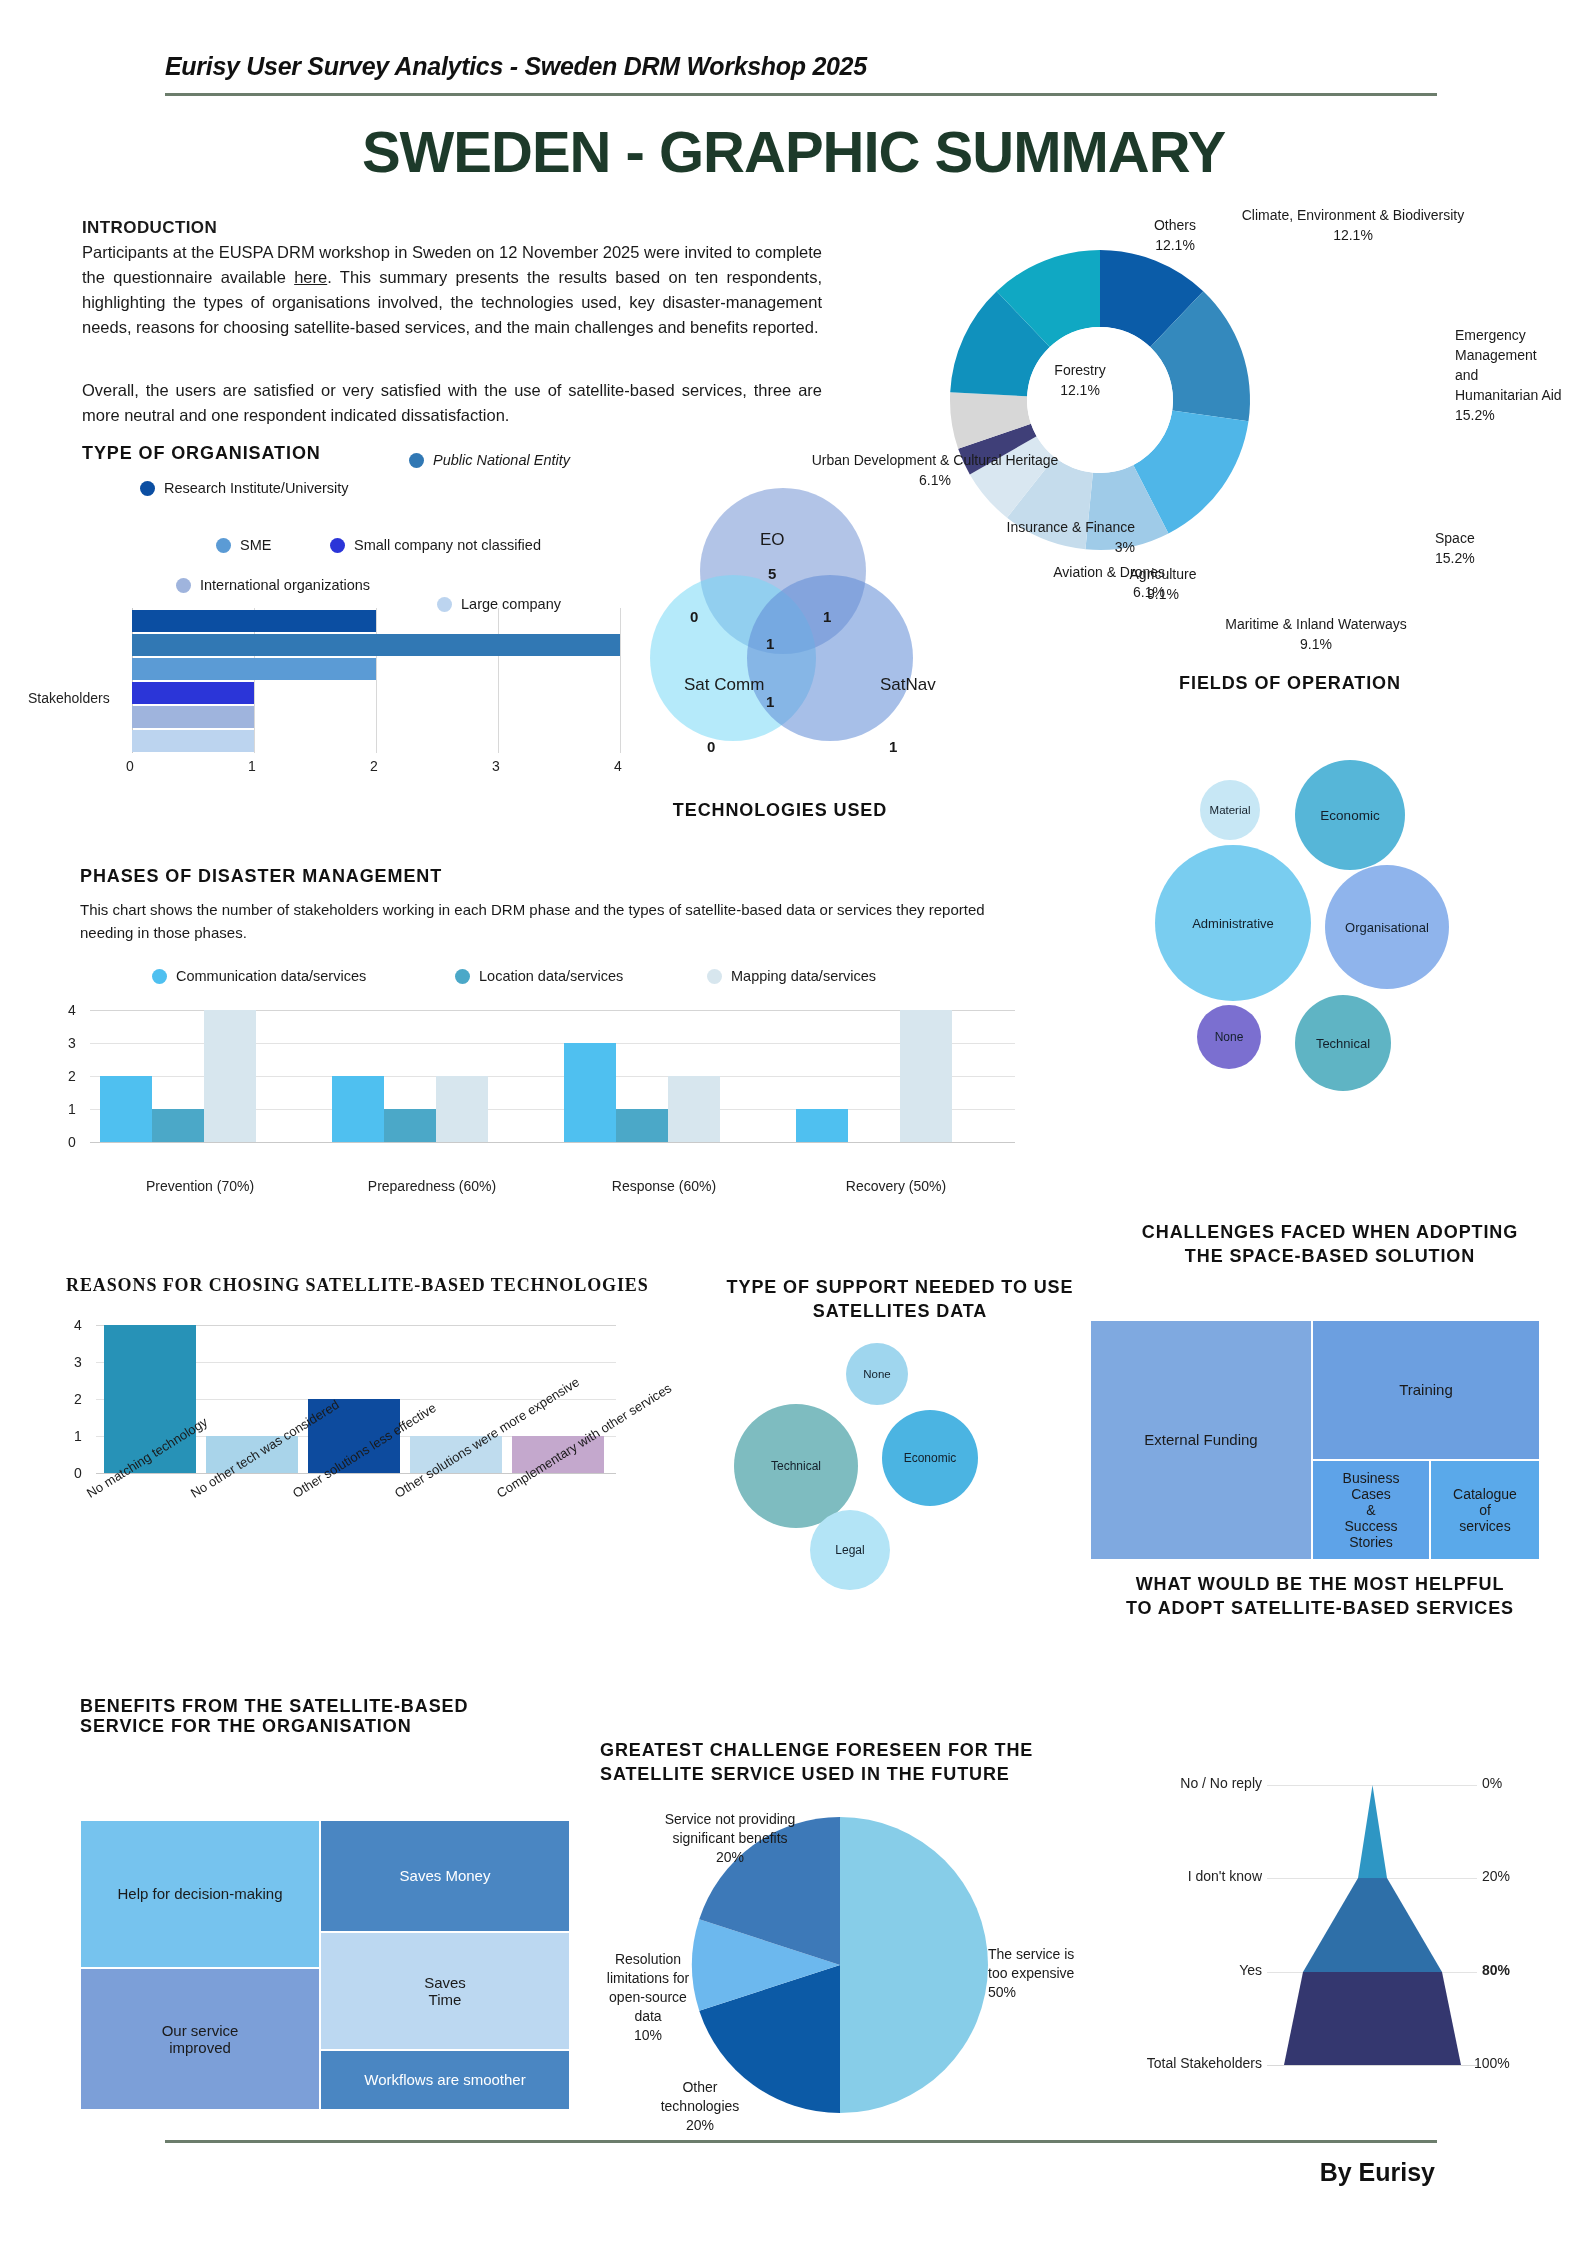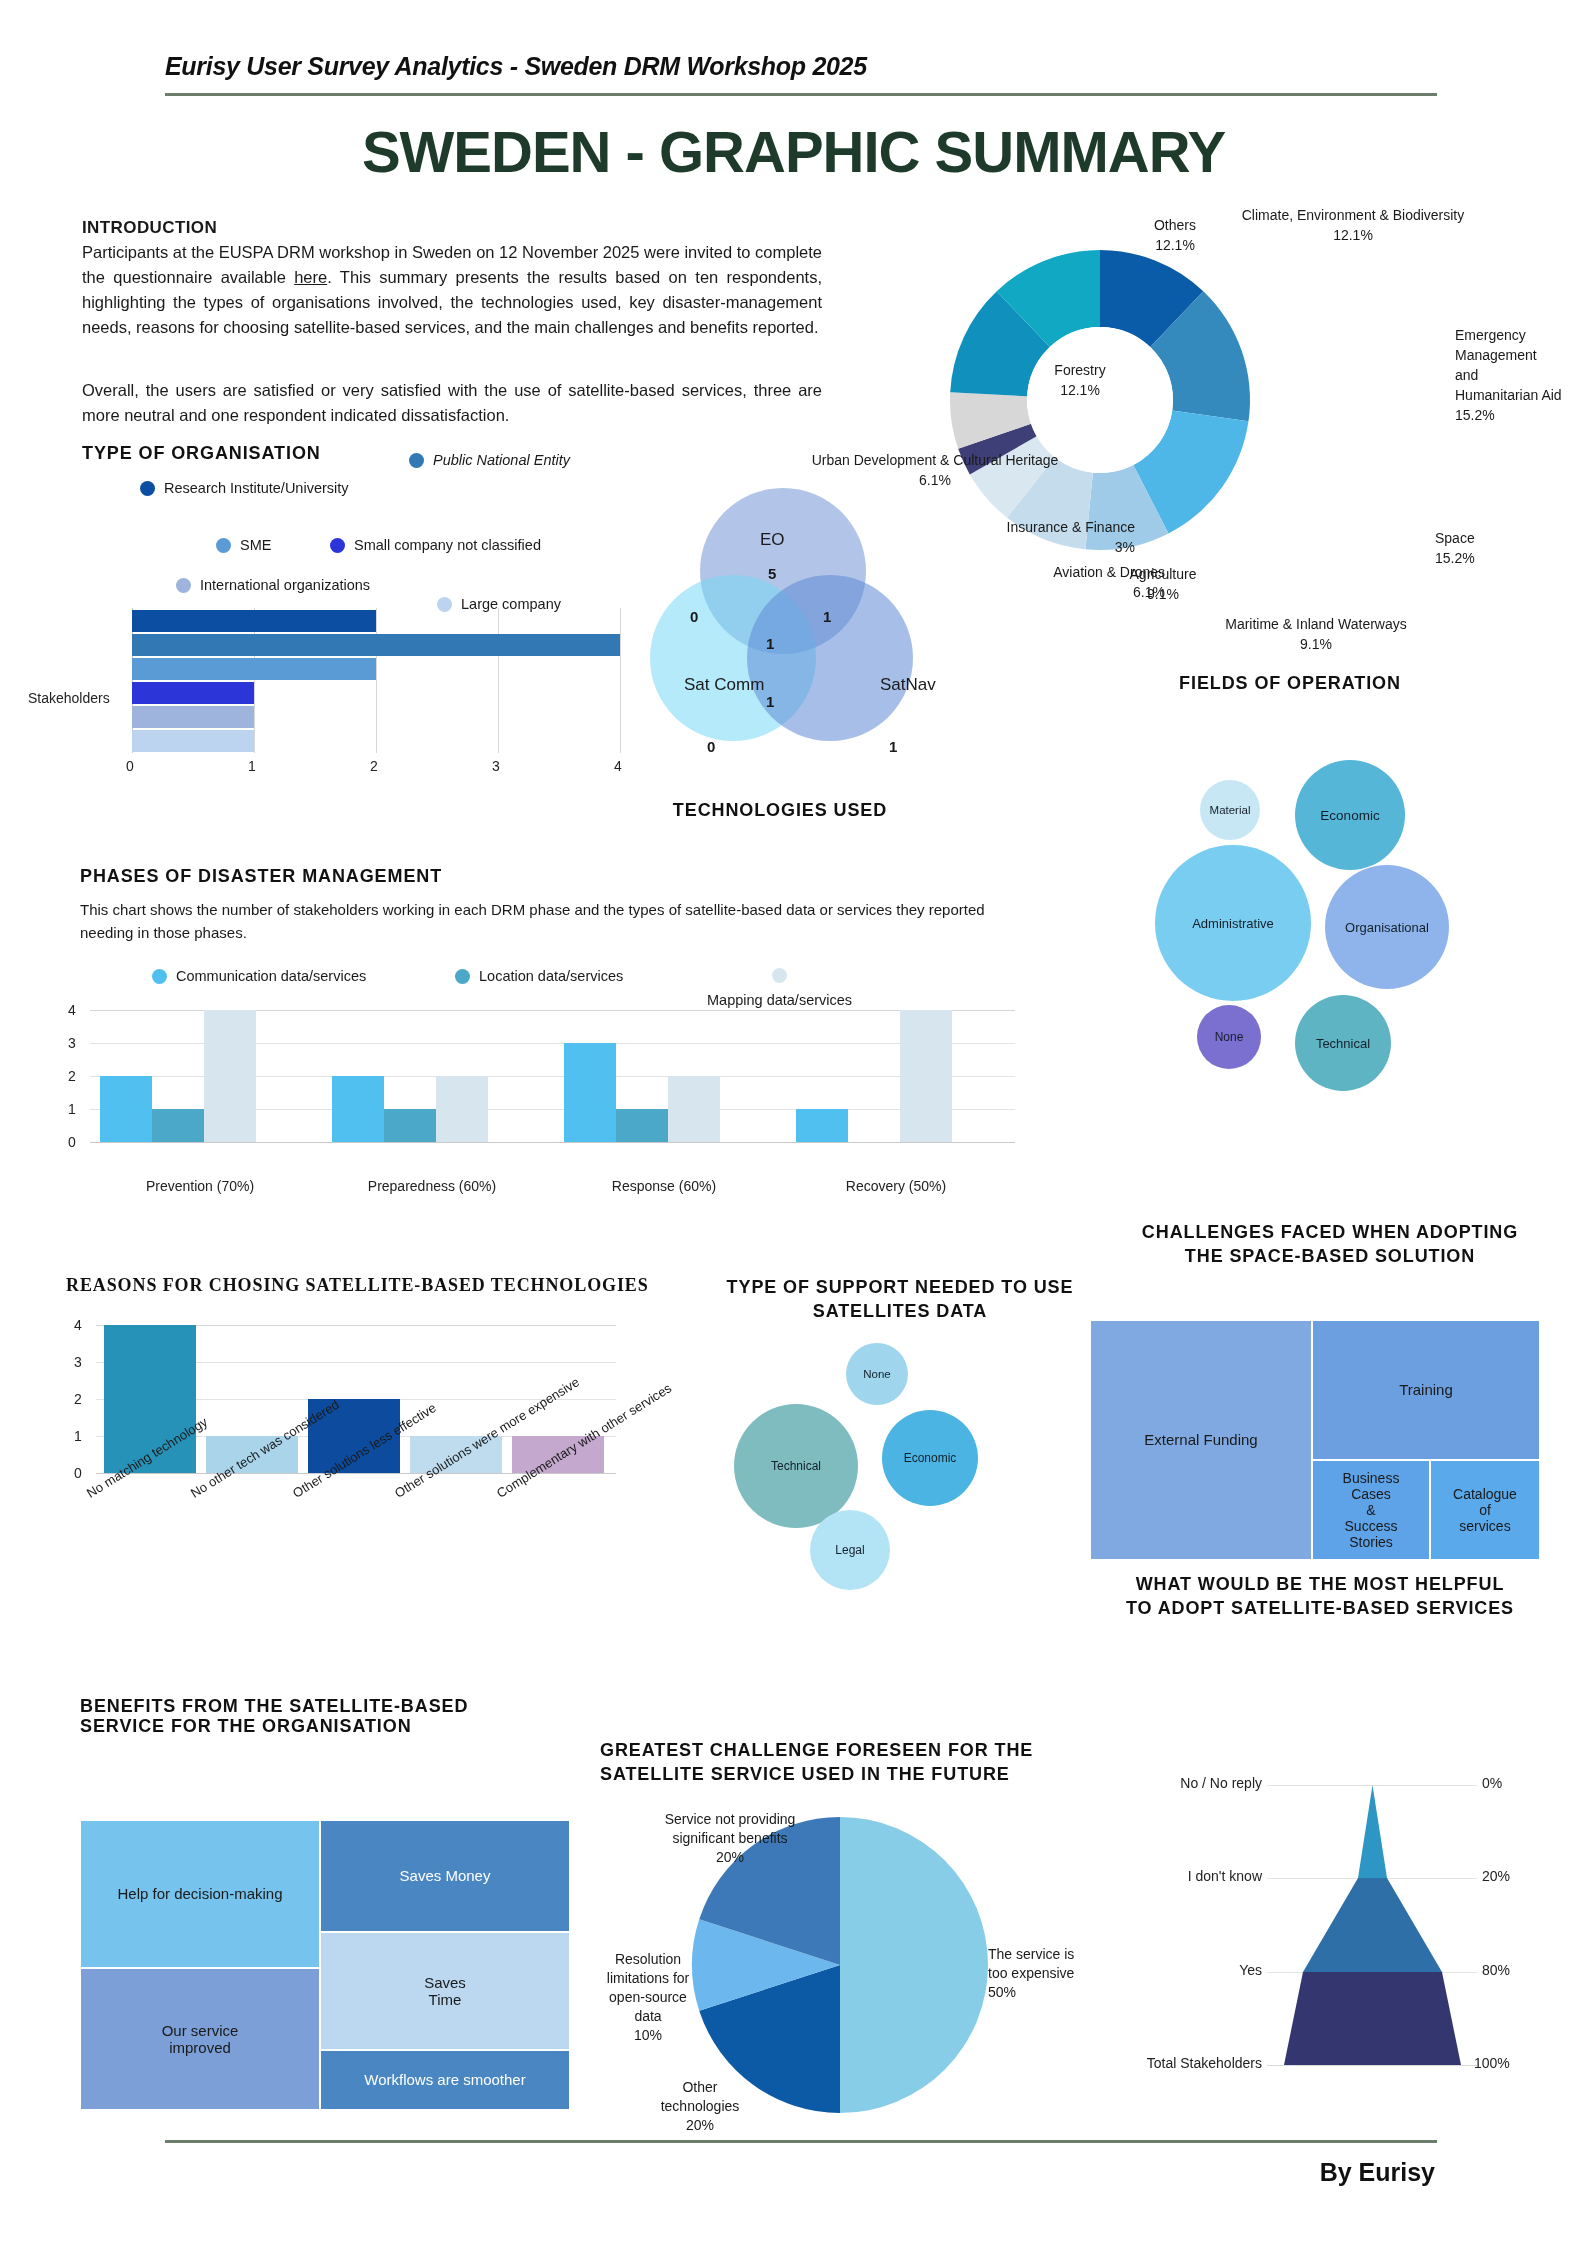--- a/index.html
+++ b/index.html
@@ -182,21 +182,21 @@
   <div class="abs" style="left:80px;top:898px;width:940px;font-size:15px;line-height:23px;">This chart shows the number of stakeholders working in each DRM phase and the types of satellite-based data or services they reported needing in those phases.</div>
 
   <div class="lg-row" style="left:152px;top:968px;">
     <span class="dot" style="background:#4fc0f0;"></span>
     <span>Communication data/services</span>
   </div>
   <div class="lg-row" style="left:455px;top:968px;">
     <span class="dot" style="background:#4ba8c8;"></span>
     <span>Location data/services</span>
   </div>
-  <div class="lg-row" style="left:707px;top:968px;flex-direction:column;">
+  <div class="lg-row" style="left:707px;top:968px;">
     <span class="dot" style="background:#d7e6ee;"></span>
     <span>Mapping data/services</span>
   </div>
 
   <div class="abs" style="left:90px;top:1010px;width:925px;height:165px;">
     <div class="gridh" style="left:0;top:0;width:925px;background:#d5d5d5;"></div>
     <div class="gridh" style="left:0;top:33px;width:925px;"></div>
     <div class="gridh" style="left:0;top:66px;width:925px;"></div>
     <div class="gridh" style="left:0;top:99px;width:925px;"></div>
     <div class="gridh" style="left:0;top:132px;width:925px;background:#c9c9c9;"></div>
@@ -372,19 +372,19 @@
       <polygon points="112,93 83,93 28,187 167,187" fill="#2e6fa8"></polygon>
       <polygon points="28,187 167,187 186,280 9,280" fill="#34376f"></polygon>
     </svg>
   </div>
   <div class="abs axis-lbl" style="left:1090px;top:1775px;width:172px;text-align:right;">No / No reply</div>
   <div class="abs axis-lbl" style="left:1090px;top:1868px;width:172px;text-align:right;">I don't know</div>
   <div class="abs axis-lbl" style="left:1090px;top:1962px;width:172px;text-align:right;">Yes</div>
   <div class="abs axis-lbl" style="left:1090px;top:2055px;width:172px;text-align:right;">Total Stakeholders</div>
   <div class="abs axis-lbl" style="left:1482px;top:1775px;">0%</div>
   <div class="abs axis-lbl" style="left:1482px;top:1868px;">20%</div>
-  <div class="abs axis-lbl" style="left:1482px;top:1962px;">80%</div>
+  <div class="abs axis-lbl" style="left:1482px;top:1962px;font-weight:bold;">80%</div>
   <div class="abs axis-lbl" style="left:1474px;top:2055px;">100%</div>
 
   <div class="abs" id="foot-rule"></div>
   <div class="abs" id="footer">By Eurisy</div>
 
 </div>
 
 </body></html>

